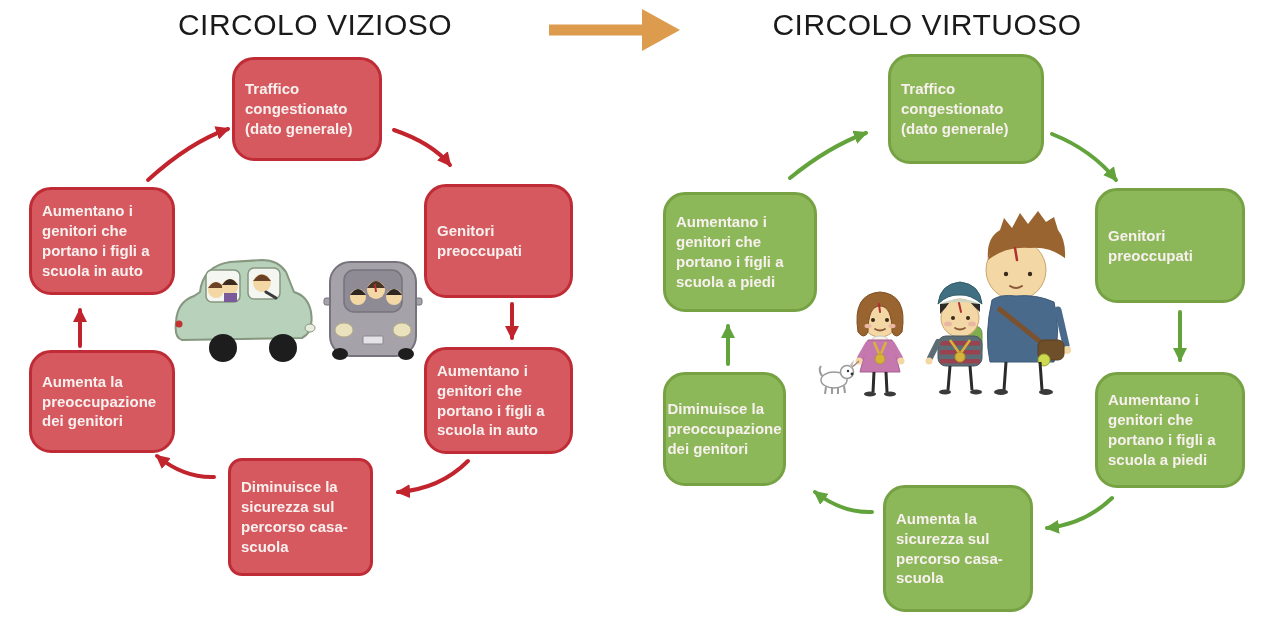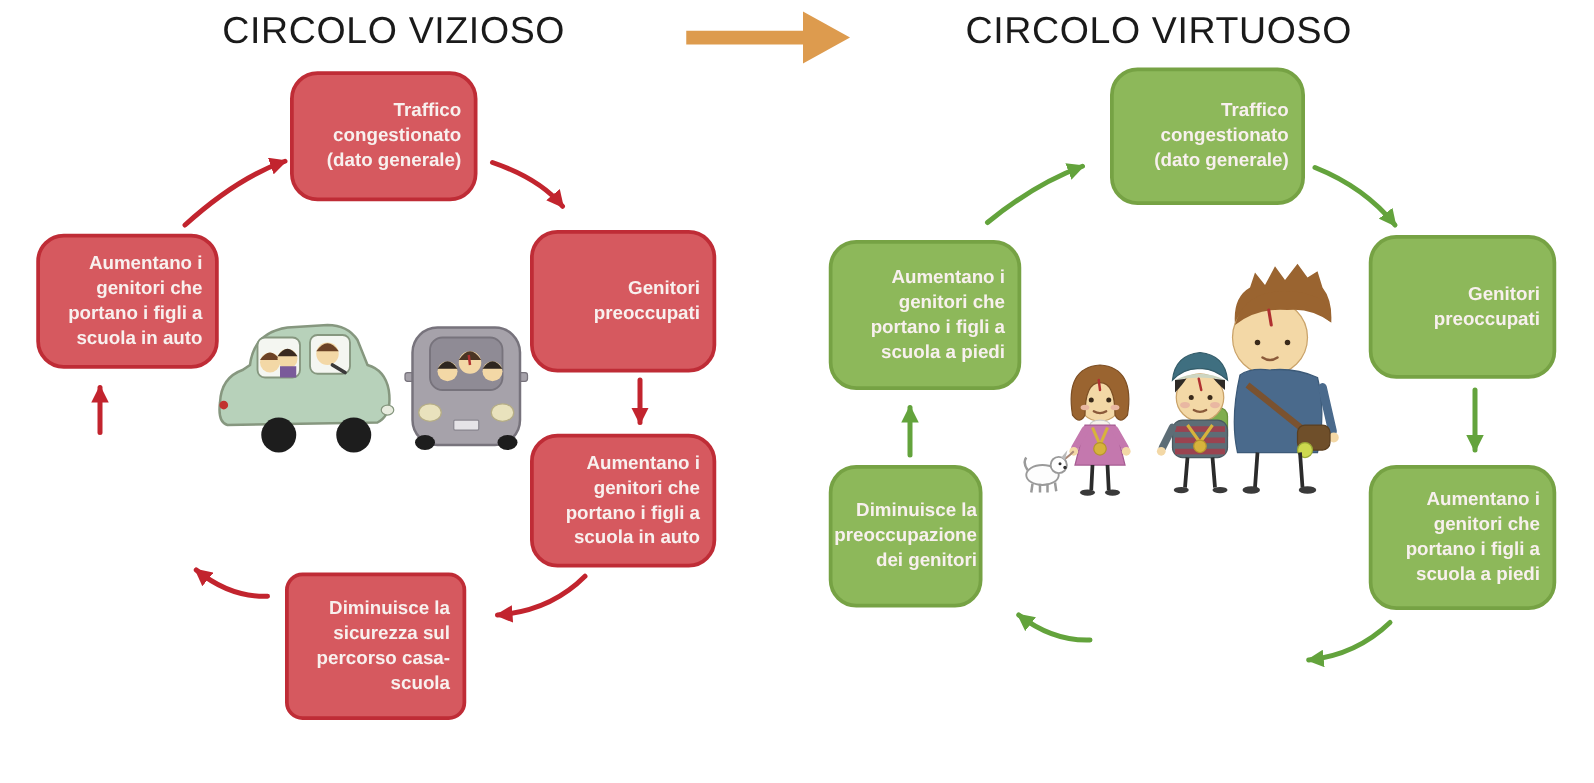--- a/index.html
+++ b/index.html
@@ -8,21 +8,21 @@
     font-family:"Liberation Sans",sans-serif;
   }
   .cycle-title{
     position:absolute;top:8px;width:350px;text-align:center;
     font-size:30px;letter-spacing:0.5px;color:var(--title-color);
   }
   #title-left{left:140px;}
   #title-right{left:752px;}
   .node{
     position:absolute;display:flex;align-items:center;justify-content:center;
-    text-align:right;border-radius:22px;border:3px solid;
+    text-align:left;border-radius:22px;border:3px solid;
     padding:22px 10px;box-sizing:border-box;
     font-weight:bold;font-size:15px;line-height:1.32;
     white-space:pre-line;color:var(--box-text);
   }
   .vicious{background:var(--red);border-color:var(--red-border);}
   .virtuous{background:var(--green);border-color:var(--green-border);}
   
   .vz1{left:232px;top:57px;width:150px;height:104px;}
   .vz2{left:424px;top:184px;width:149px;height:114px;}
   .vz3{left:424px;top:347px;width:149px;height:107px;}
@@ -81,26 +81,28 @@
     <path class="arr green" marker-end="url(#mg)" d="M1112,498 Q1085,524 1047,528"></path>
     <path class="arr green" marker-end="url(#mg)" d="M872,512 Q842,513 815,492"></path>
     <path class="arr green" marker-end="url(#mg)" d="M728,364 L728,326"></path>
   </svg>
 
   <div class="node vicious vz1">Traffico congestionato
 (dato generale)</div>
   <div class="node vicious vz2">Genitori preoccupati</div>
   <div class="node vicious vz3">Aumentano i genitori che portano i figli a scuola in auto</div>
   <div class="node vicious vz4">Diminuisce la sicurezza sul percorso casa-scuola</div>
+  <div class="node vicious vz5">Aumenta la preoccupazione dei genitori</div>
   <div class="node vicious vz6">Aumentano i genitori che portano i figli a scuola in auto</div>
 
   <div class="node virtuous vt1">Traffico congestionato
 (dato generale)</div>
   <div class="node virtuous vt2">Genitori preoccupati</div>
   <div class="node virtuous vt3">Aumentano i genitori che portano i figli a scuola a piedi</div>
+  <div class="node virtuous vt4">Aumenta la sicurezza sul percorso casa-scuola</div>
   <div class="node virtuous vt5">Diminuisce la preoccupazione dei genitori</div>
   <div class="node virtuous vt6">Aumentano i genitori che portano i figli a scuola a piedi</div>
 
   <svg class="layer" style="left:170px;top:240px;" width="260" height="135" viewBox="0 0 260 135">
 
     <g>
       <path d="M12,100 Q4,98 6,82 Q7,62 24,56 L30,52 Q33,26 60,22 L92,20 Q108,20 116,32 L124,52 Q138,56 141,72 Q144,92 132,98 L12,100 z" fill="#b7d1ba" stroke="#86977f" stroke-width="2"></path>
       <rect x="36" y="30" width="34" height="32" rx="6" fill="#f4f6f1" stroke="#86977f" stroke-width="1.5"></rect>
       <rect x="78" y="28" width="32" height="31" rx="6" fill="#f4f6f1" stroke="#86977f" stroke-width="1.5"></rect>
 

